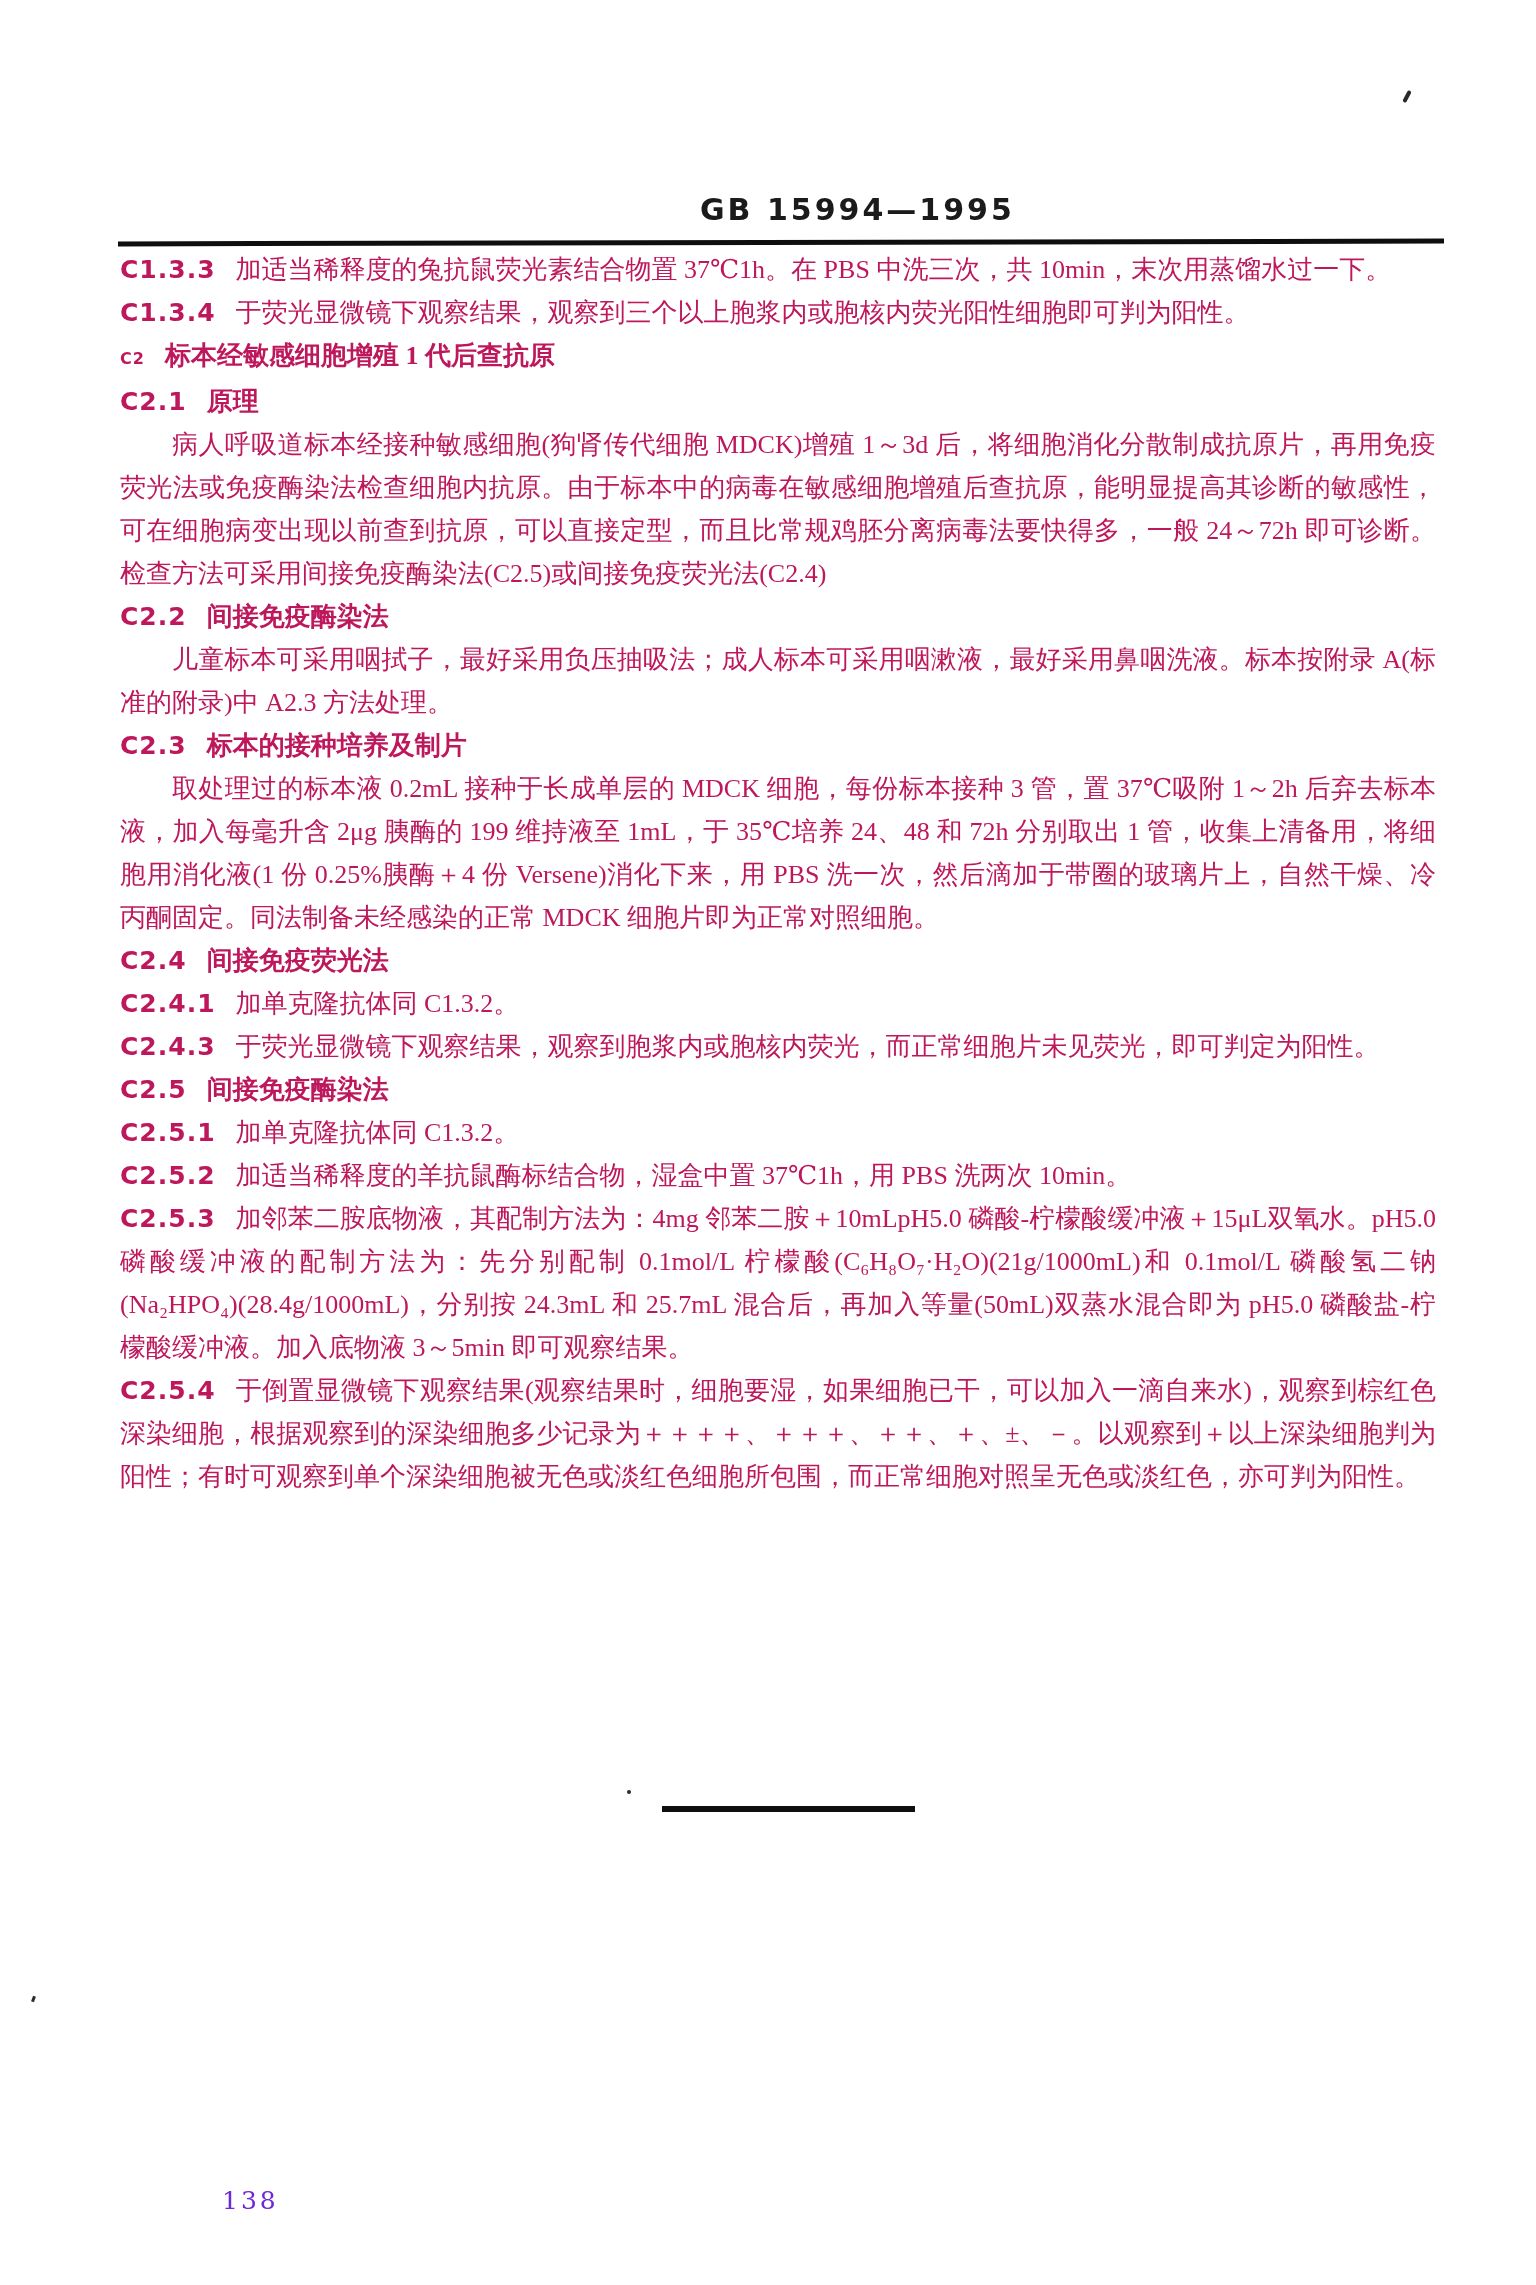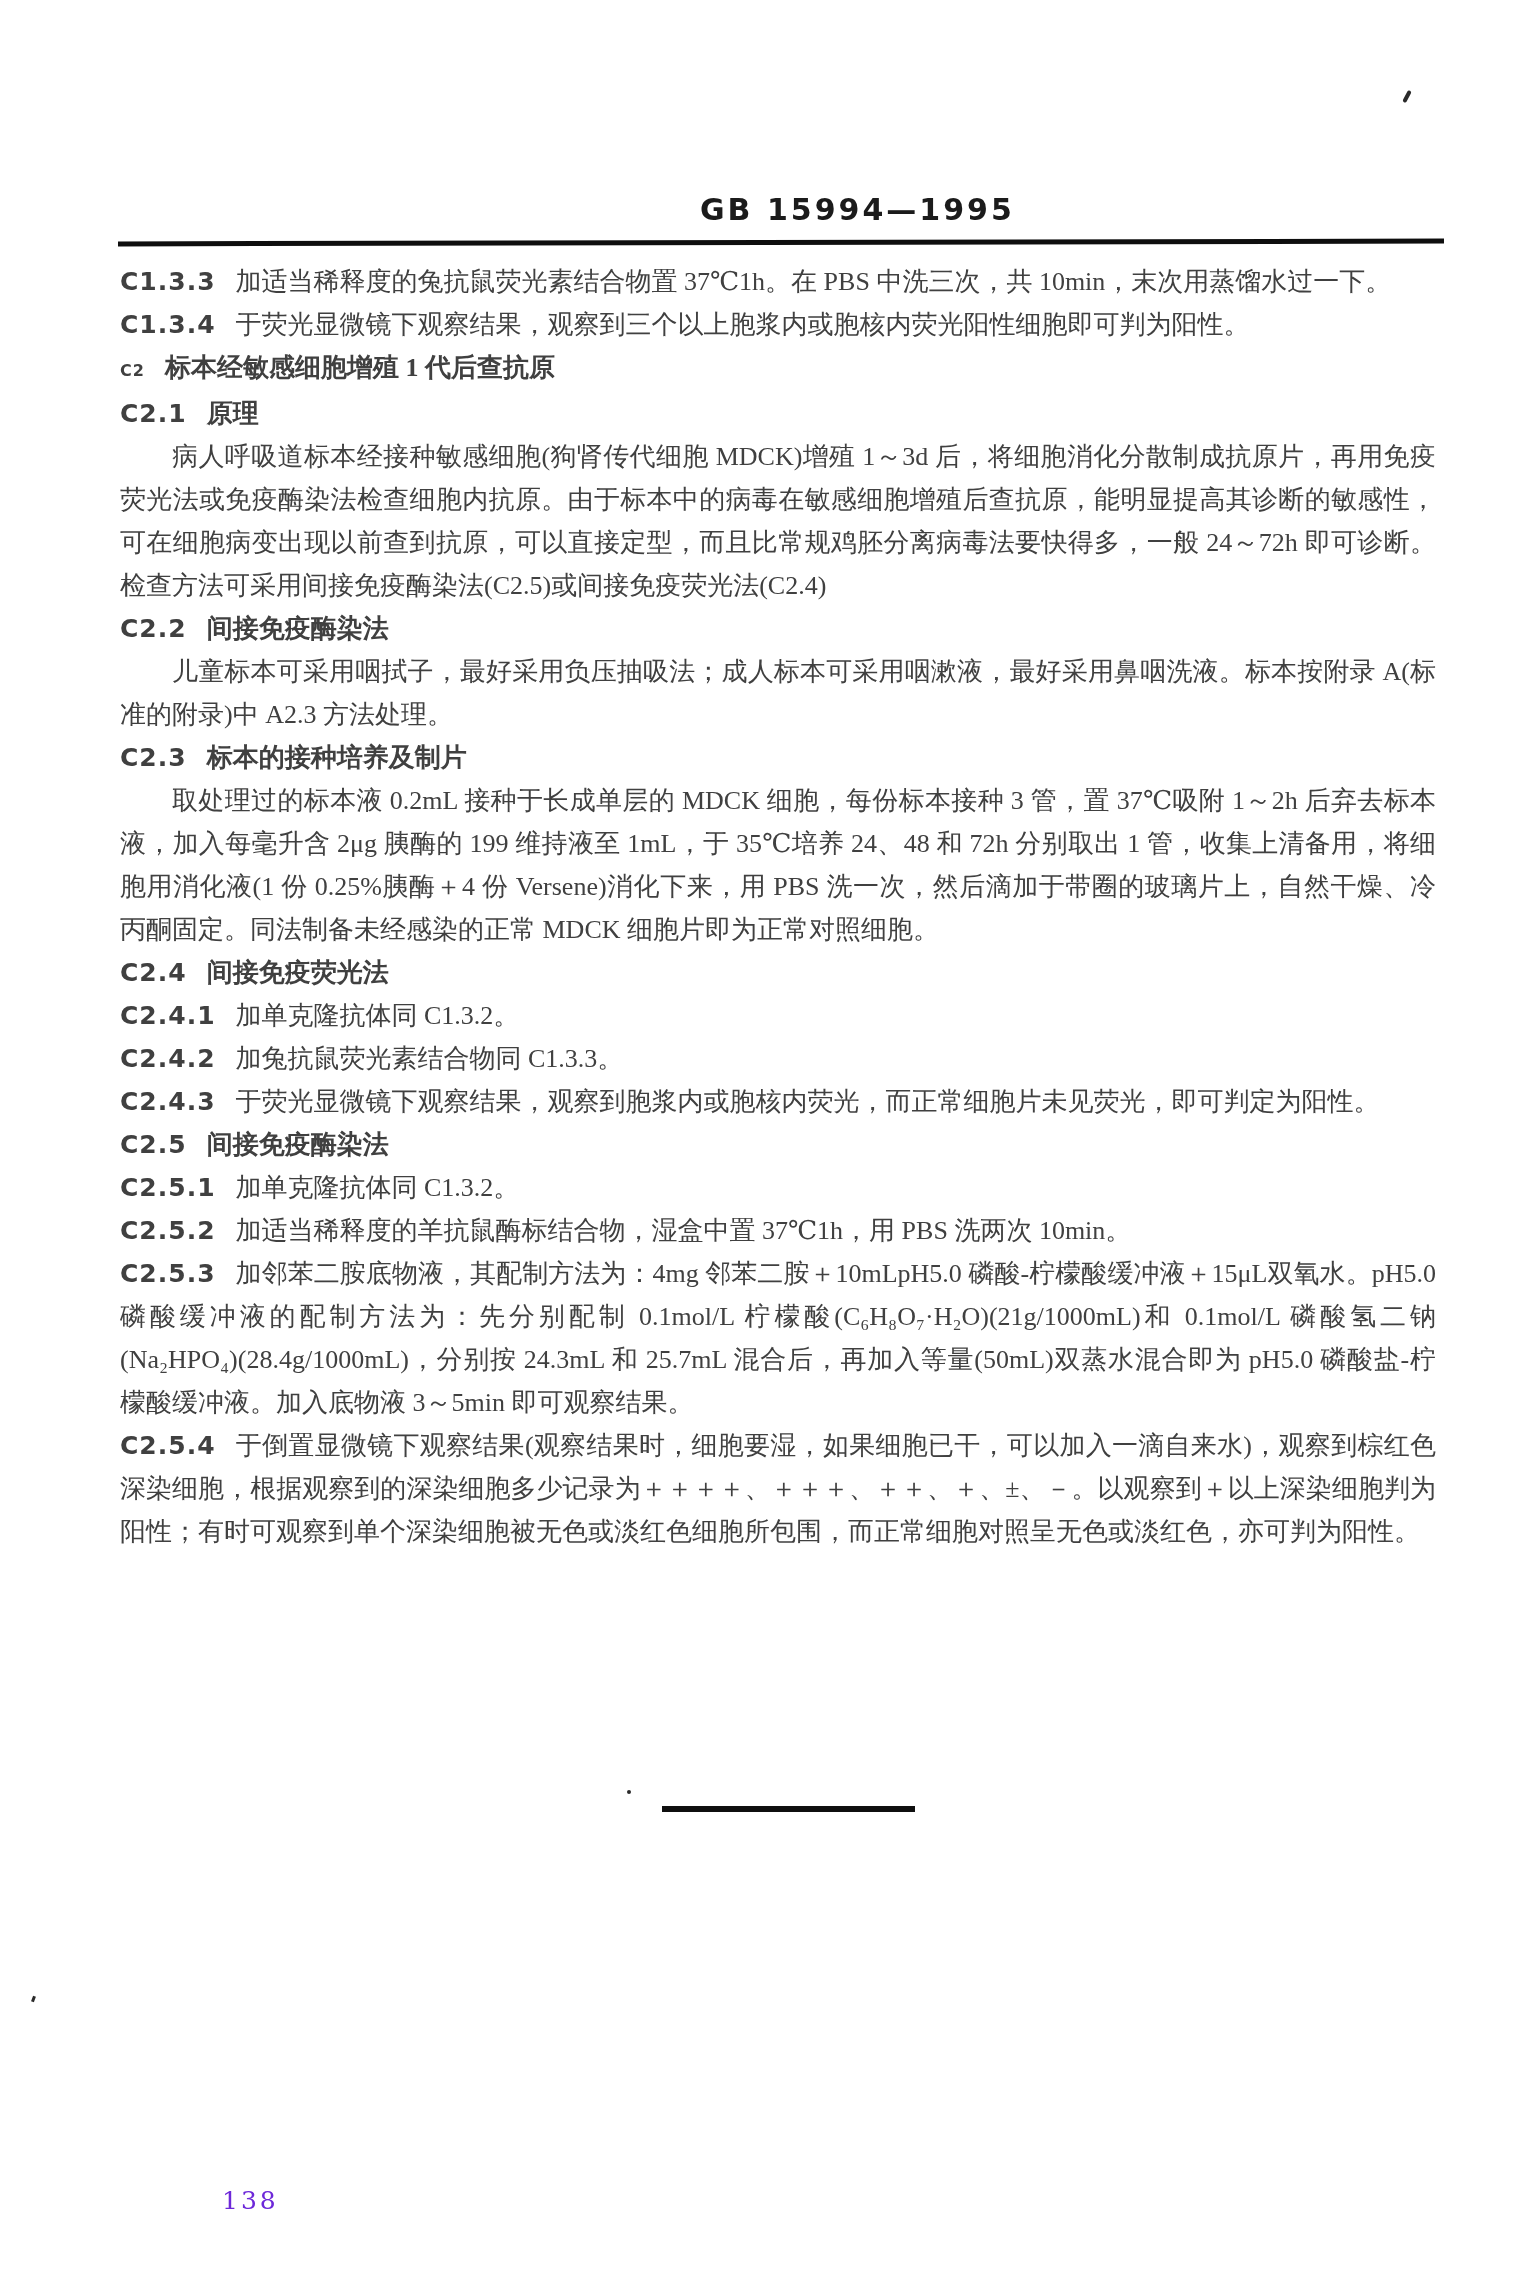--- a/index.html
+++ b/index.html
@@ -13,23 +13,23 @@
     position:absolute;top:192px;left:700px;width:360px;
     font-size:30px;font-weight:700;letter-spacing:3px;
     font-family:"DejaVu Sans",sans-serif;
     white-space:nowrap;
   }
   .header-rule{
     position:absolute;top:240px;left:118px;width:1326px;height:5px;
     background:#0e0e0e;transform:rotate(-0.12deg);
   }
   .content{
-    position:absolute;top:260px;left:120px;width:1316px;
+    position:absolute;top:248px;left:120px;width:1316px;
     font-size:26px;line-height:43px;text-align:justify;
-    color:#404040;
+    color:#be185d;
   }
   .content p,.content h2{margin:0;padding:0;font-size:26px;line-height:43px;}
   .num{
     font-weight:700;letter-spacing:1px;margin-right:20px;
     font-family:"DejaVu Sans",sans-serif;font-size:25px;
   }
   .h1{font-weight:700;margin:24px 0 22px 0;}
   .h1 .num{font-size:16px;}
   .h2{font-weight:600;}
   .h2 .num{font-weight:700;}
@@ -87,23 +87,20 @@
   <p class="para">取处理过的标本液 0.2mL 接种于长成单层的 MDCK 细胞，每份标本接种 3 管，置 37℃吸附 1～2h 后弃去标本液，加入每毫升含 2μg 胰酶的 199 维持液至 1mL，于 35℃培养 24、48 和 72h 分别取出 1 管，收集上清备用，将细胞用消化液(1 份 0.25%胰酶＋4 份 Versene)消化下来，用 PBS 洗一次，然后滴加于带圈的玻璃片上，自然干燥、冷丙酮固定。同法制备未经感染的正常 MDCK 细胞片即为正常对照细胞。</p>
 
   <p class="h2">
     <span class="num">C2.4</span><span>间接免疫荧光法</span>
   </p>
 
   <p class="clause">
     <span class="num">C2.4.1</span><span>加单克隆抗体同 C1.3.2。</span>
   </p>
 
-  <p class="clause">
-    <span class="num">C2.4.2</span><span>加兔抗鼠荧光素结合物同 C1.3.3。</span>
-  </p>
 
   <p class="clause">
     <span class="num">C2.4.3</span><span>于荧光显微镜下观察结果，观察到胞浆内或胞核内荧光，而正常细胞片未见荧光，即可判定为阳性。</span>
   </p>
 
   <p class="h2">
     <span class="num">C2.5</span><span>间接免疫酶染法</span>
   </p>
 
   <p class="clause">

